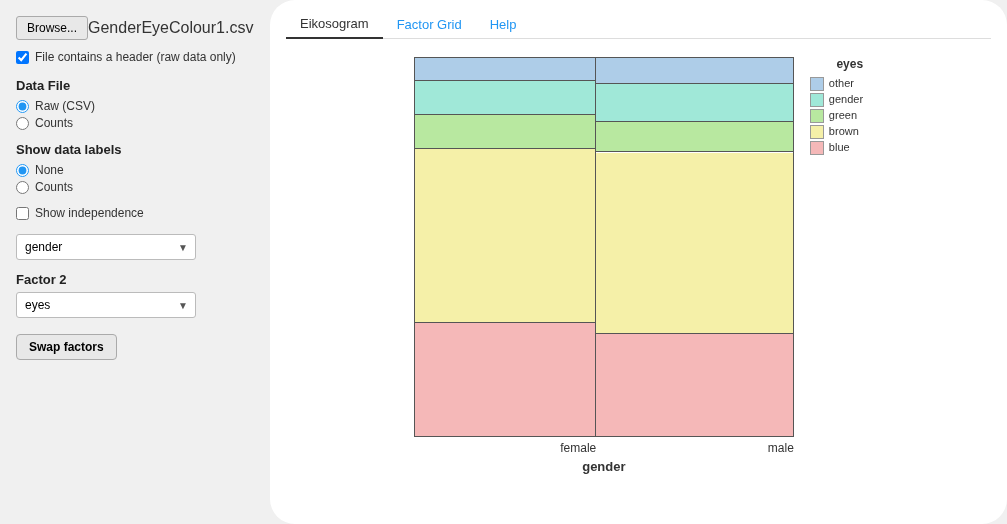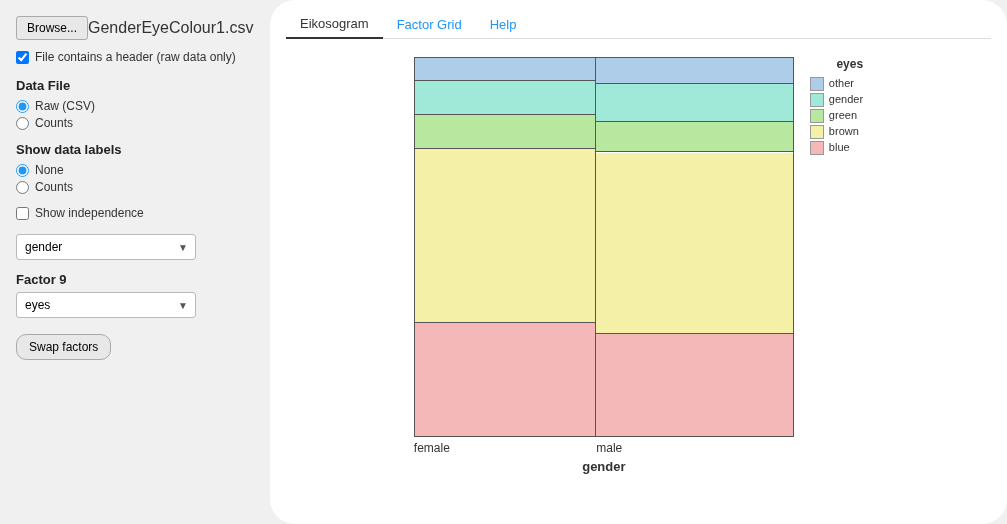--- a/index.html
+++ b/index.html
@@ -117,24 +117,25 @@
       transform: translateY(-50%);
       pointer-events: none;
       font-size: 10px;
       color: #555;
     }
 
     .swap-btn {
       padding: 5px 12px;
       background: #e8e8e8;
       border: 1px solid #aaa;
-      border-radius: 10px;
+      border-radius: 4px;
       cursor: pointer;
       font-size: 12px;
       margin-top: 4px;
+      font-weight: bold;
     }
 
     
     .right-panel {
       flex: 1;
       background: white;
       padding: 10px 16px;
       display: flex;
       flex-direction: column;
       border-radius: 25px;
@@ -238,21 +239,21 @@
 
     .x-labels {
       display: flex;
       width: 380px;
       margin-top: 4px;
     }
 
     .x-label {
       font-size: 12px;
       color: #333;
-      text-align: left;
+      text-align: right;
     }
 
     .x-label-female {
       width: 48%;
     }
 
     .x-label-male {
       width: 52%;
     }
 
@@ -342,21 +343,21 @@
     <div class="select-wrapper">
       <select class="factor-select">
         <option value="gender">gender</option>
         <option value="eyes">eyes</option>
       </select>
       <span class="select-arrow">▼</span>
     </div>
   </div>
 
   <div class="factor-section">
-    <div class="factor-label">Factor 9</div>
+    <div class="factor-label">Factor 2</div>
     <div class="select-wrapper">
       <select class="factor-select">
         <option value="eyes">eyes</option>
         <option value="gender">gender</option>
       </select>
       <span class="select-arrow">▼</span>
     </div>
   </div>
 
   <button class="swap-btn">Swap factors</button>

